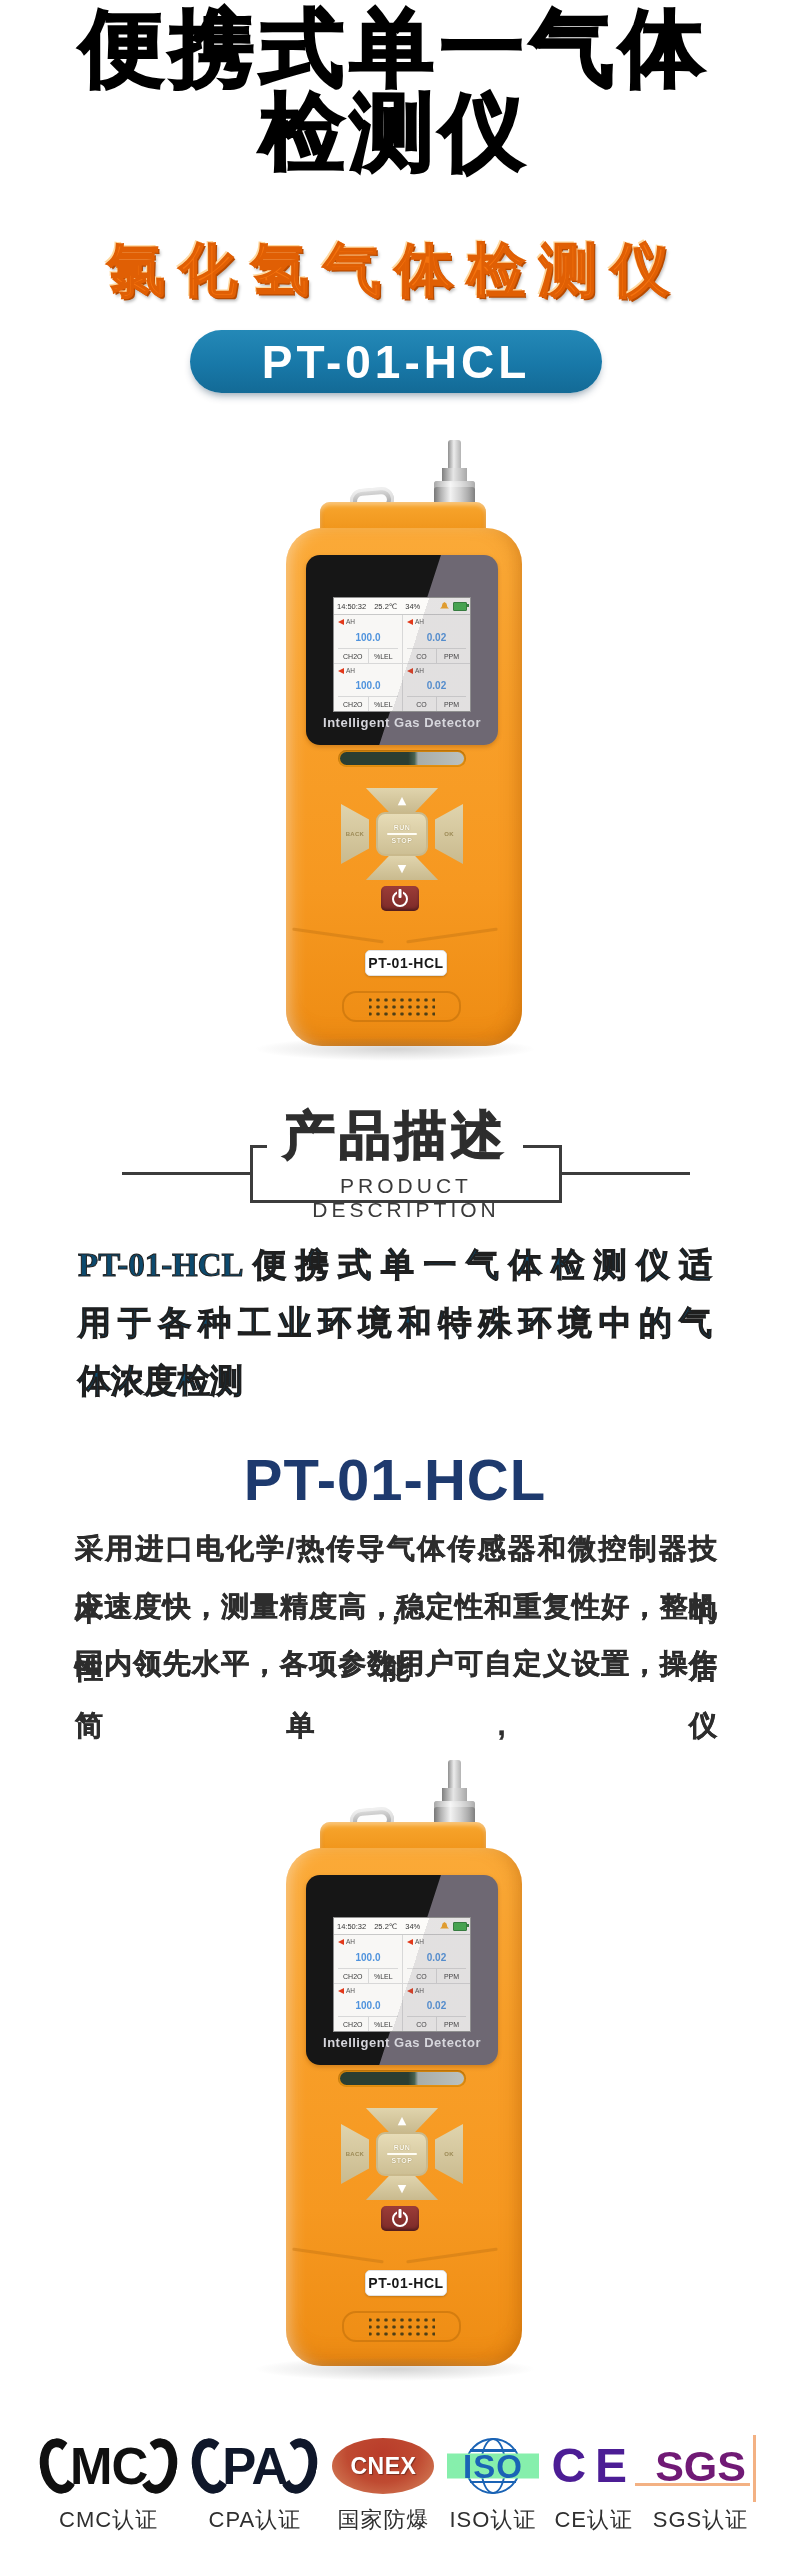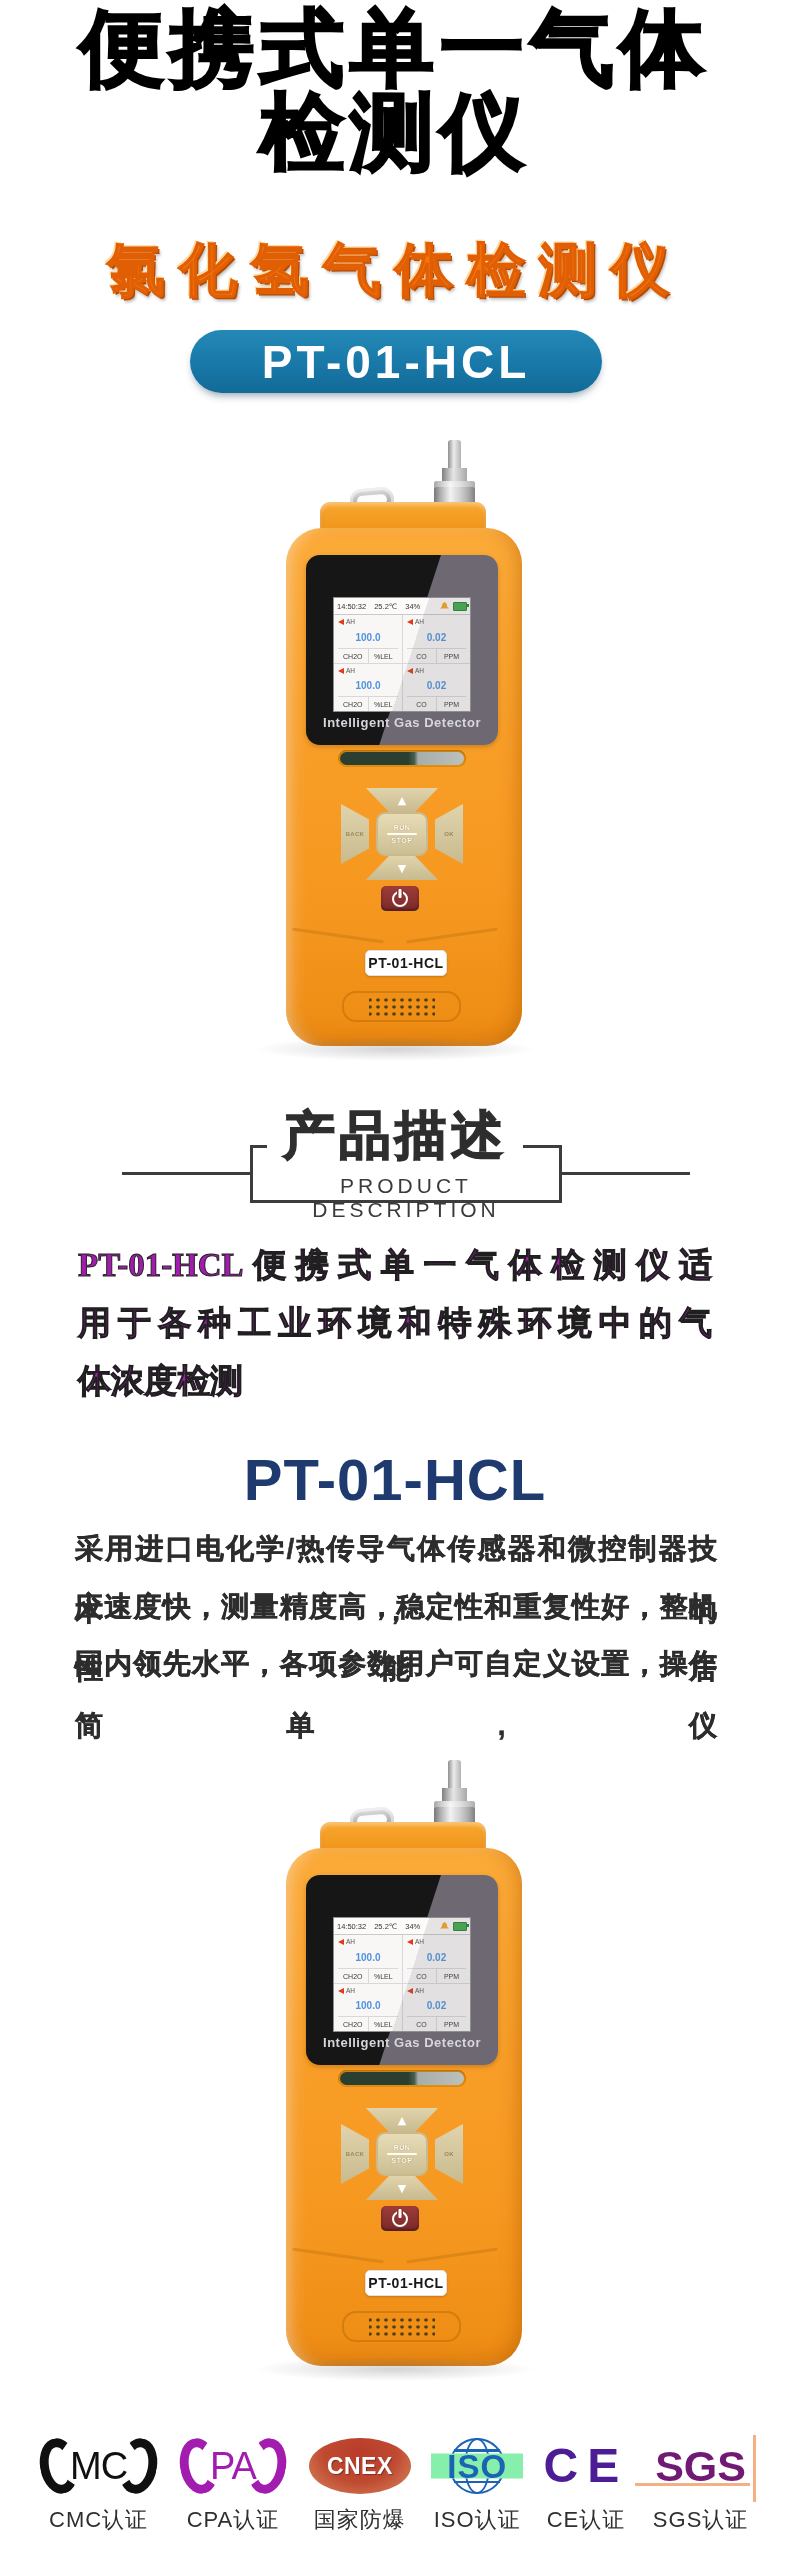--- a/index.html
+++ b/index.html
@@ -23,21 +23,21 @@
   .sec-box{position:absolute;left:250px;top:1145px;width:312px;height:58px;border:3px solid #3c3c3c;box-sizing:border-box;}
   .sec-line{position:absolute;top:1172px;height:3px;background:#3c3c3c;}
   .sec-line.l{left:122px;width:128px;} .sec-line.r{left:562px;width:128px;}
   .sec-cn{position:absolute;left:0;top:1108px;width:790px;text-align:center;z-index:2;pointer-events:none;}
   .sec-cn span{display:inline-block;background:#fff;padding:0 16px;font-size:52px;font-weight:900;color:#2e2e2e;
       letter-spacing:4px;-webkit-text-stroke:1.5px #2e2e2e;line-height:1.05;}
   .sec-en{position:absolute;left:250px;top:1174px;width:312px;text-align:center;font-size:21px;color:#3a3a3a;letter-spacing:4px;z-index:2;}
 
   
   .intro{position:absolute;left:78px;top:1236px;width:634px;
-      font-family:"Liberation Serif","DejaVu Serif",serif;font-weight:700;color:#a21caf;
+      font-family:"Liberation Serif","DejaVu Serif",serif;font-weight:700;color:#0c4a6e;
       font-size:33px;-webkit-text-stroke:1px #1f1f1f;}
   .intro .ln{line-height:58px;height:58px;white-space:nowrap;}
   .intro .ln.fill{text-align:justify;text-align-last:justify;white-space:normal;}
   .model-heading{position:absolute;left:0;top:1446px;width:790px;text-align:center;
       font-size:58px;font-weight:900;color:#1e3a6e;letter-spacing:1px;}
   .bodytext{position:absolute;left:75px;top:1518px;width:642px;font-size:28px;font-weight:600;color:#2d2d2d;
       -webkit-text-stroke:.5px #2d2d2d;}
   .bodytext .ln{line-height:62px;height:57.5px;text-align:justify;text-align-last:justify;white-space:normal;}
 
   
@@ -119,25 +119,25 @@
   .dev-shadow{position:absolute;left:12px;top:598px;width:306px;height:26px;
       background:radial-gradient(ellipse at center,rgba(60,60,60,.22),rgba(0,0,0,0) 65%);}
 
   
   .certs{position:absolute;top:2438px;left:0;width:790px;padding:0 40px;box-sizing:border-box;
       display:flex;justify-content:space-between;align-items:flex-start;}
   .cert{display:flex;flex-direction:column;align-items:center;gap:11px;}
   .cert-logo-box{height:56px;display:flex;align-items:center;justify-content:center;}
   .cert-label{font-size:22px;color:#2f2f2f;letter-spacing:1px;font-weight:500;white-space:nowrap;}
   .bracket-logo{position:relative;height:56px;display:flex;align-items:center;justify-content:center;
-      font-weight:400;font-size:38px;letter-spacing:-1px;padding:0 30px;}
+      font-weight:700;font-size:51px;letter-spacing:-1px;padding:0 30px;}
   .bracket-logo .arc{position:absolute;top:0;width:38px;height:56px;border:9px solid currentColor;border-radius:50%;box-sizing:border-box;}
   .bracket-logo .arc.l{left:0;border-right-color:transparent;transform:rotate(-10deg);}
   .bracket-logo .arc.r{right:0;border-left-color:transparent;transform:rotate(10deg);}
-  .logo-cmc{color:#101010;} .logo-cpa{color:#a21caf;}
+  .logo-cmc{color:#101010;} .logo-cpa{color:#0f172a;}
   .logo-cnex{width:102px;height:56px;border-radius:50%;display:flex;align-items:center;justify-content:center;
       background:radial-gradient(ellipse at 50% 28%,#b93c2a 0%,#bf4a31 50%,#d88a61 100%);
       color:#fff;font-weight:900;font-size:23px;letter-spacing:.5px;text-shadow:1px 1px 1px rgba(0,0,0,.35);}
   .logo-iso{position:relative;width:76px;height:56px;}
   .iso-globe{position:absolute;left:50%;top:0;transform:translateX(-50%);width:56px;height:56px;}
   .iso-globe i{position:absolute;border:2.5px solid #1a63b5;border-radius:50%;box-sizing:border-box;}
   .iso-globe i.g1{inset:0;} .iso-globe i.g2{left:50%;top:0;bottom:0;width:46%;transform:translateX(-50%);}
   .iso-globe em{position:absolute;left:5px;right:5px;height:2.5px;background:#1a63b5;}
   .iso-globe em.t{top:11px;} .iso-globe em.b{bottom:11px;}
   .iso-band{position:absolute;left:-8px;right:-8px;top:50%;transform:translateY(-50%);height:25px;background:#86efac;

